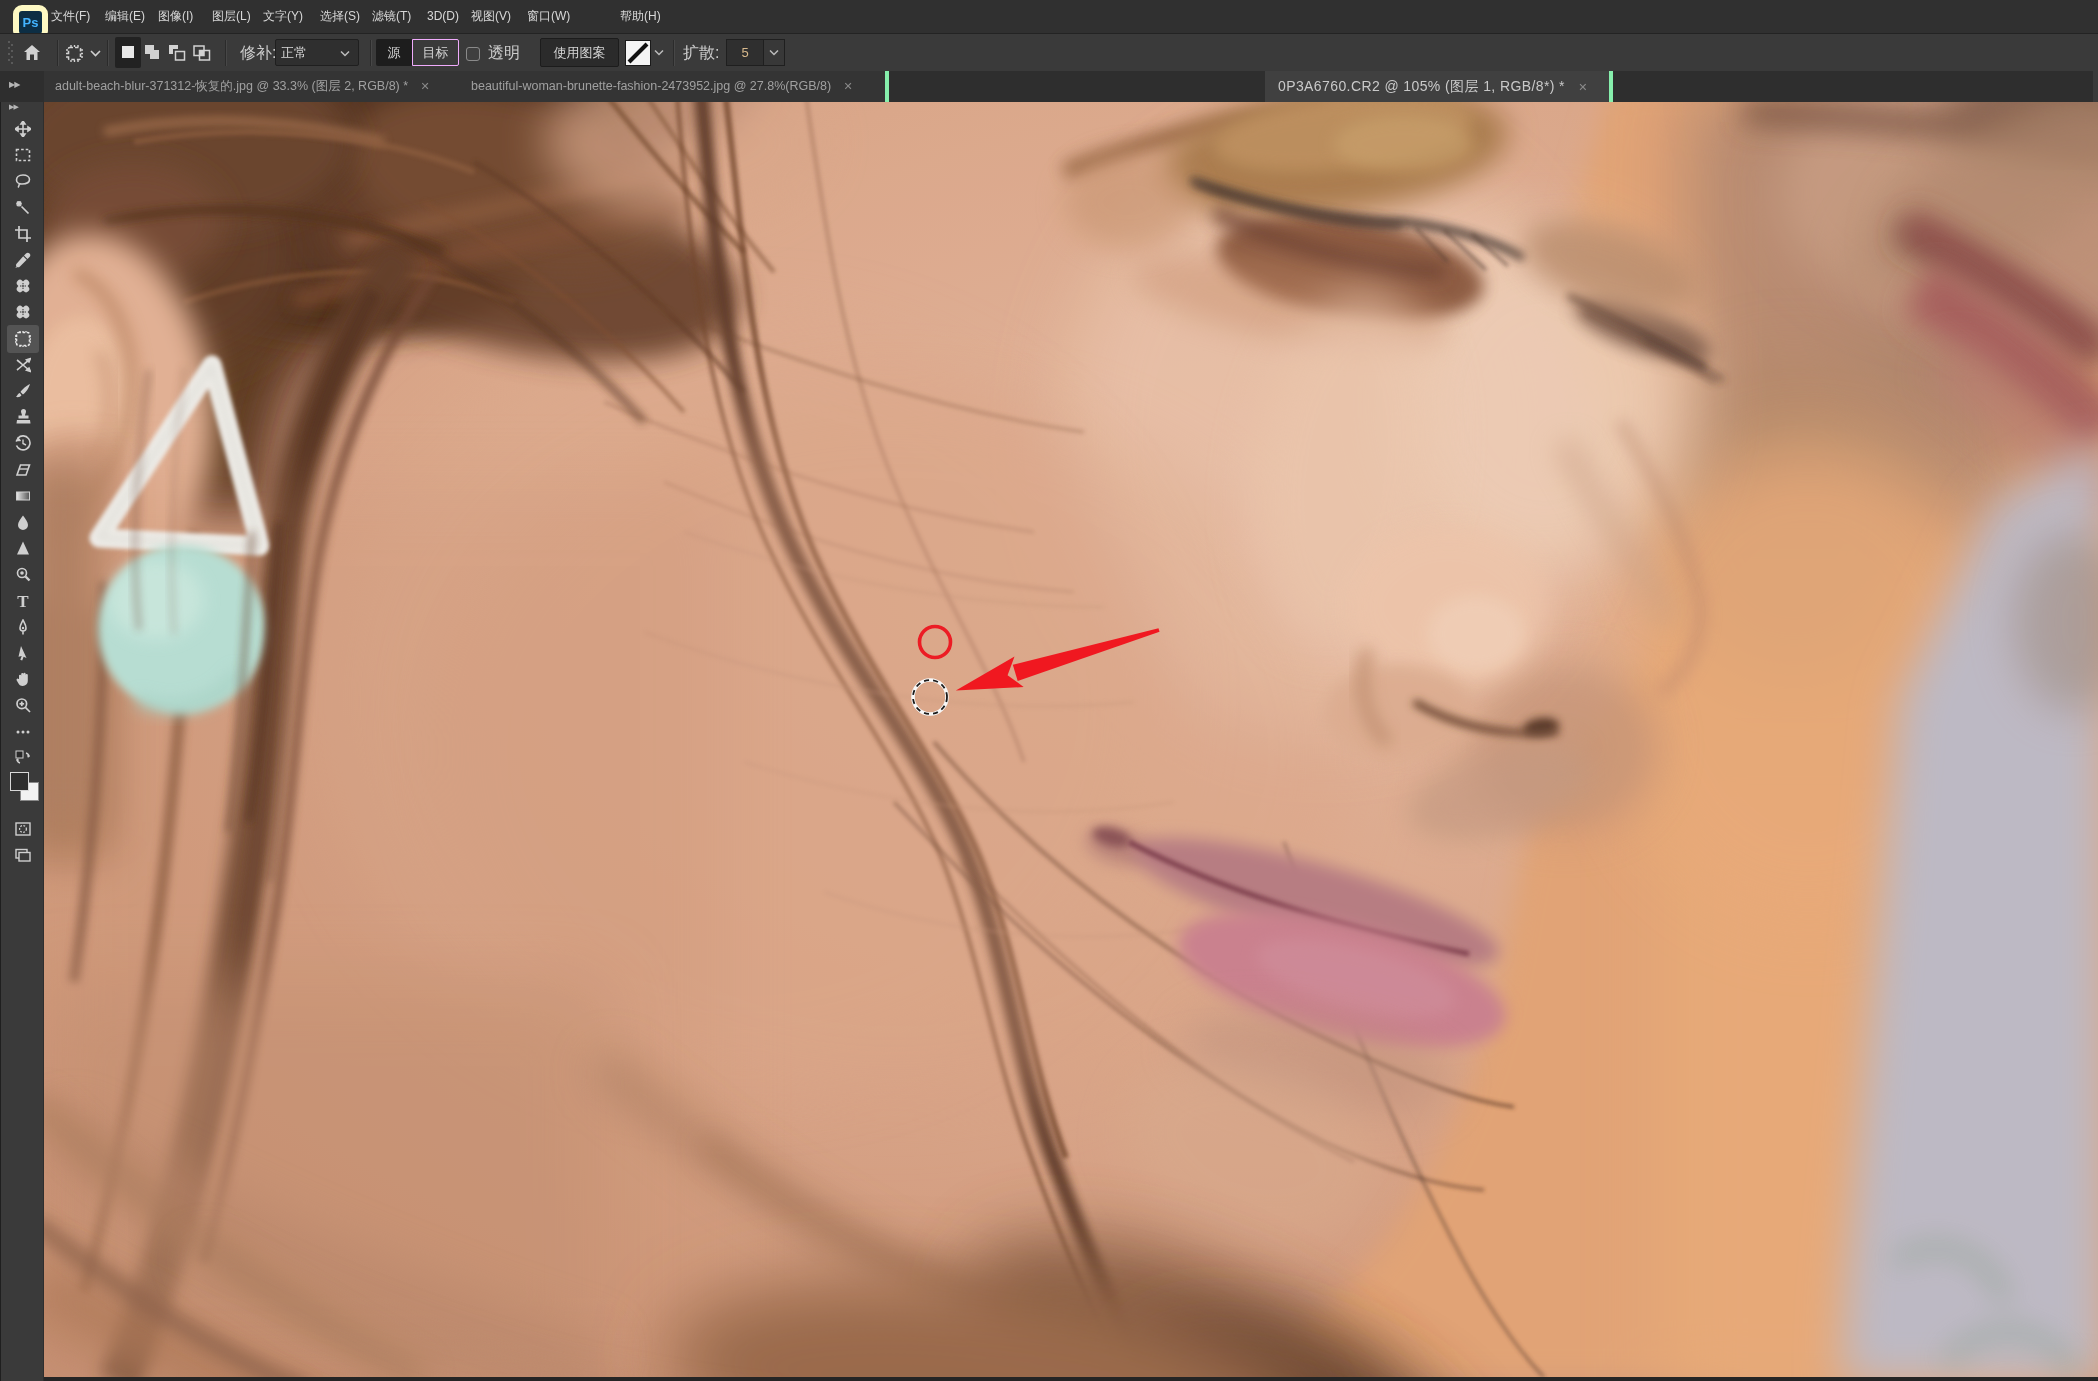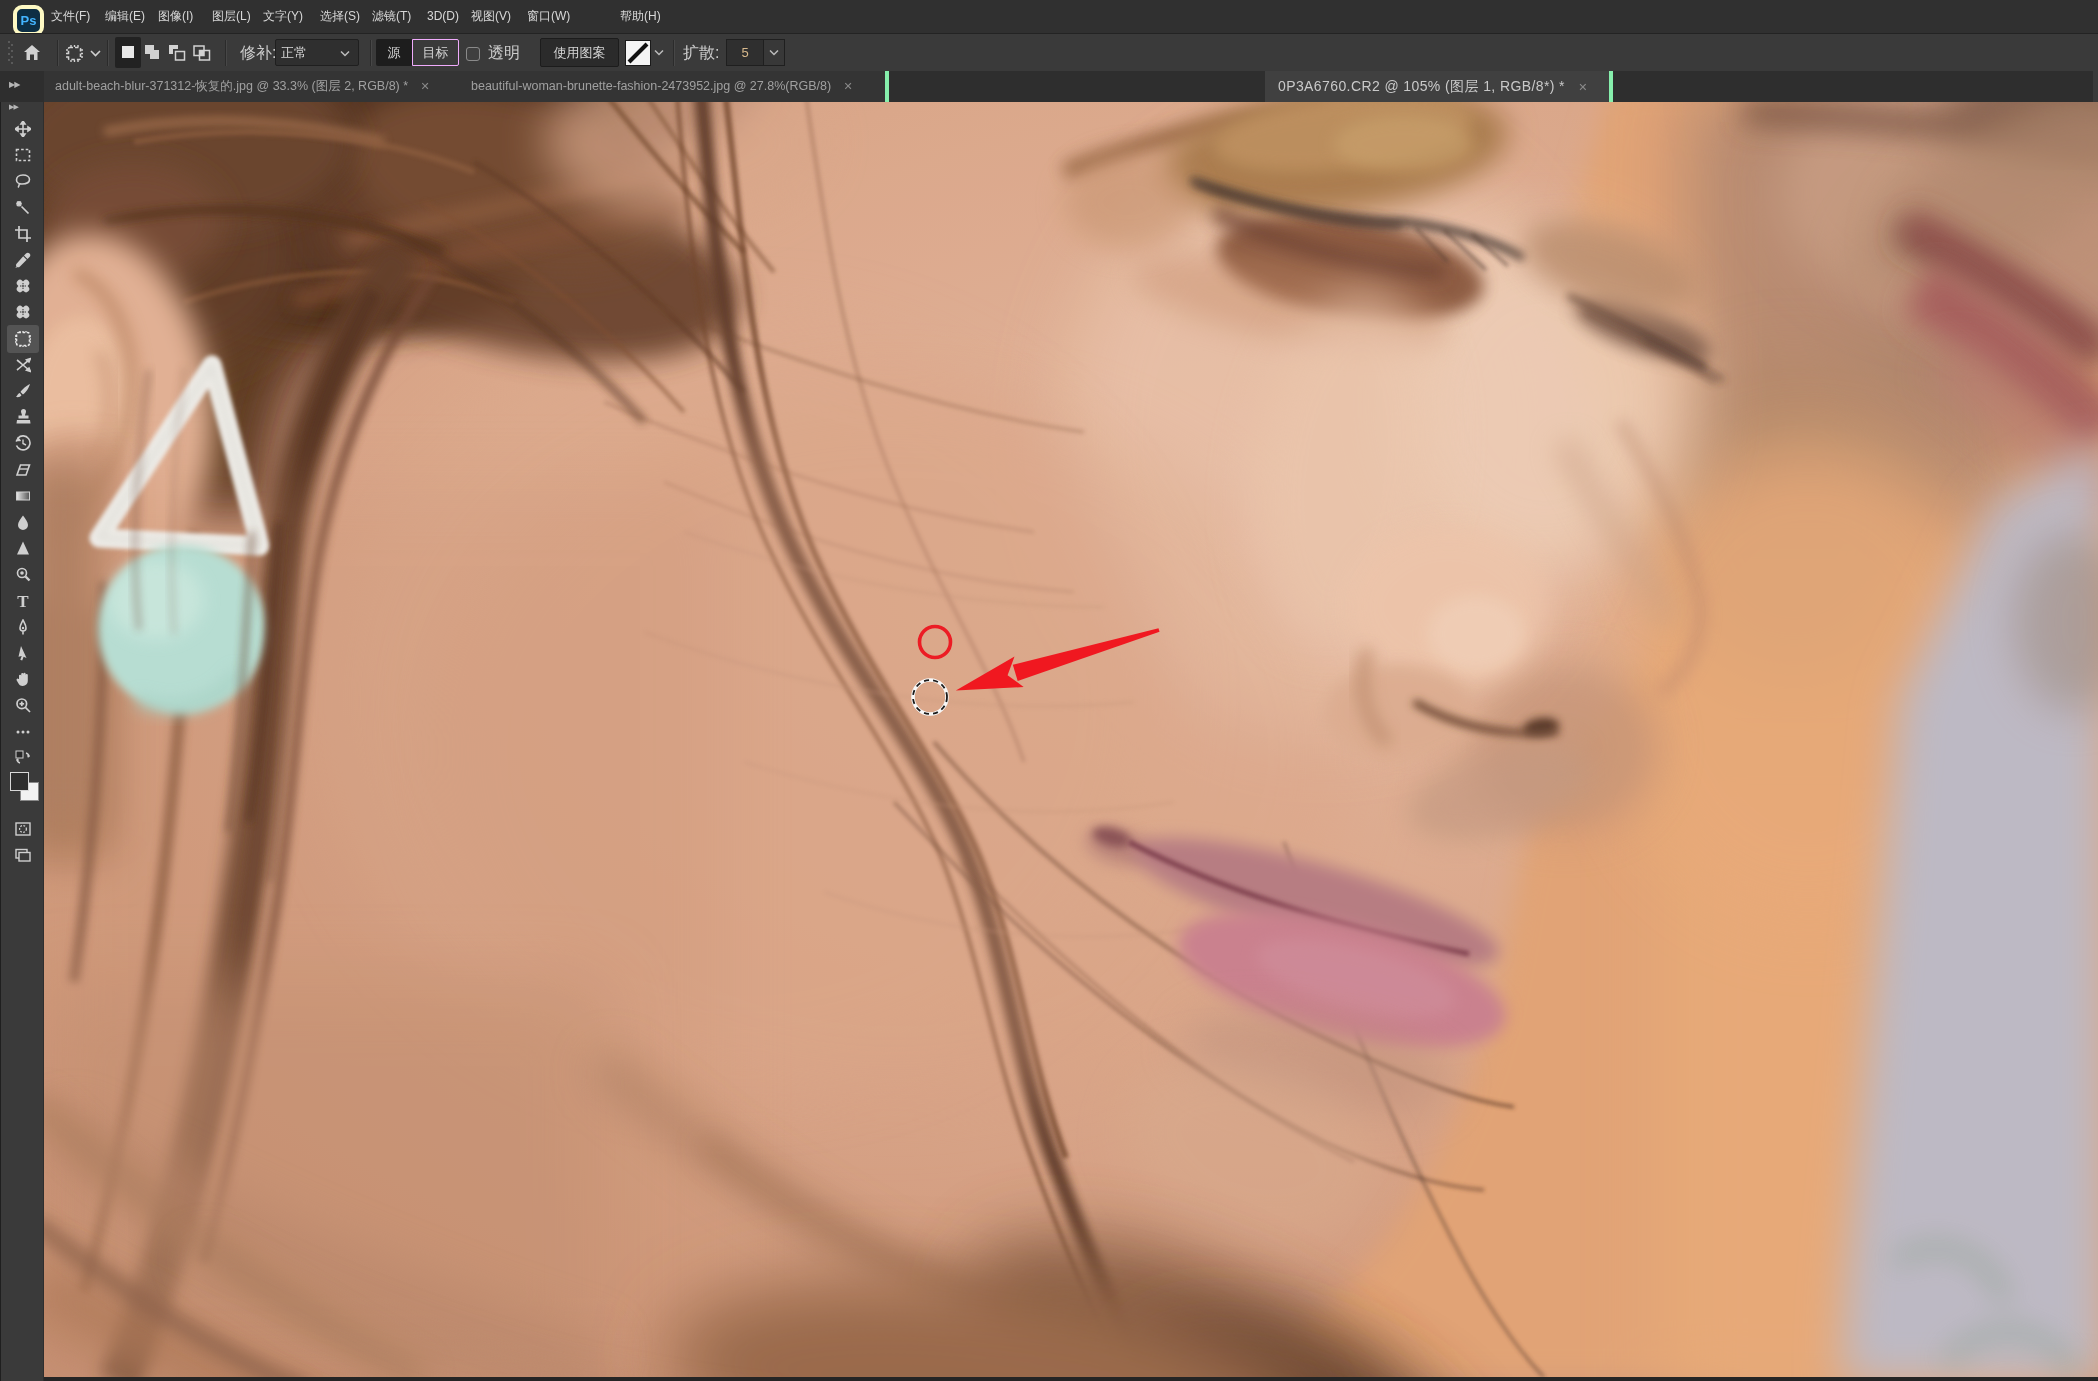--- a/index.html
+++ b/index.html
@@ -1,21 +1,21 @@
 <!DOCTYPE html>
 <html><head>
 <meta charset="utf-8">
 <style>
   html,body{margin:0;padding:0;width:2098px;height:1381px;overflow:hidden;background:#252525;
     font-family:"Liberation Sans",sans-serif;-webkit-font-smoothing:antialiased;}
   .abs{position:absolute;}
   
   #menubar{position:absolute;left:0;top:0;width:2098px;height:33px;background:#303030;}
   #pslogo{position:absolute;left:13px;top:5px;width:23px;height:23px;background:#0d2e44;
-    border:4px solid #fef9c3;border-radius:9px;color:#43b4ff;font-size:13px;font-weight:bold;
+    border:6px solid #fef9c3;border-radius:9px;color:#43b4ff;font-size:13px;font-weight:bold;
     text-align:center;line-height:23px;}
   .menuitem{position:absolute;top:0;height:33px;line-height:33px;color:#d8d8d8;font-size:12px;white-space:nowrap;}
   
   #optbar{position:absolute;left:0;top:33px;width:2098px;height:38px;background:#3a3a3a;border-top:1px solid #232323;}
   .vsep{position:absolute;top:6px;height:26px;width:1px;background:#2b2b2b;border-right:1px solid #474747;}
   .optlabel{position:absolute;top:0;height:38px;line-height:38px;color:#cccccc;font-size:16px;}
   .optbtn{position:absolute;box-sizing:border-box;color:#d6d6d6;font-size:13px;text-align:center;}
   
   #tabbar{position:absolute;left:0;top:71px;width:2098px;height:31px;background:#2e2e2e;}
   .tab{position:absolute;top:0;height:31px;background:#343434;color:#a0a0a0;font-size:12.5px;

